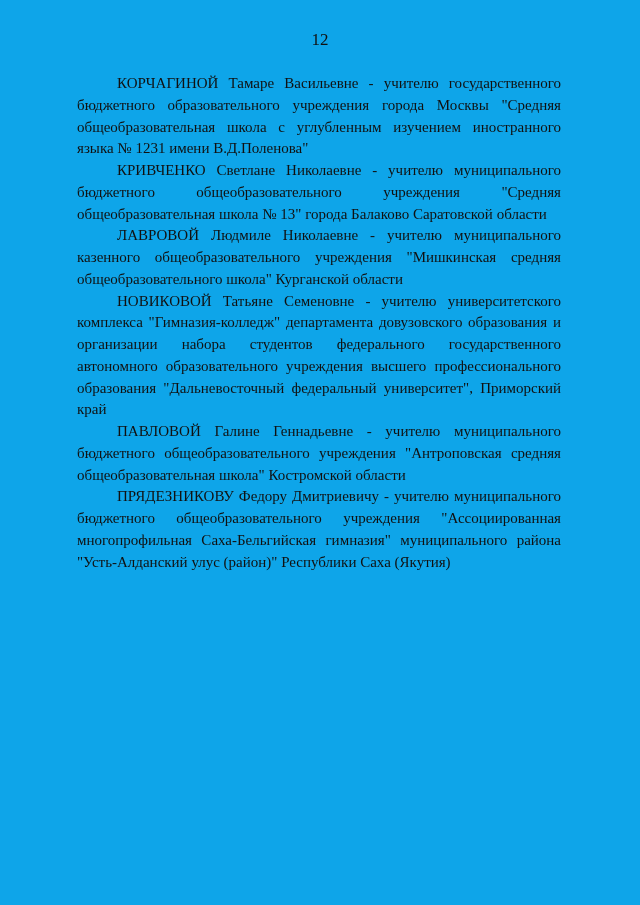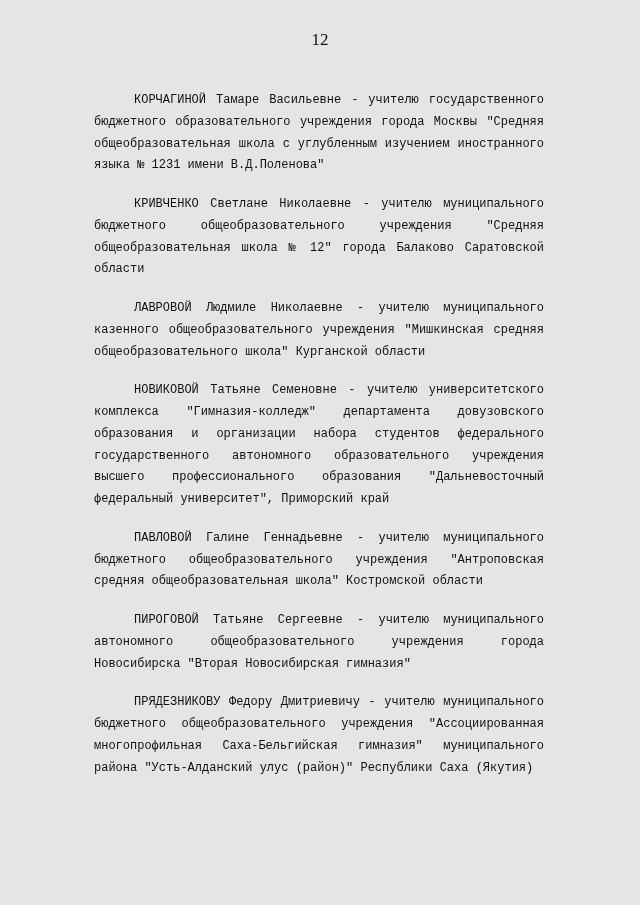--- a/index.html
+++ b/index.html
@@ -1,42 +1,40 @@
 <!DOCTYPE html>
 <html><head>
 <meta charset="utf-8">
 <style>
   html, body { margin: 0; padding: 0; background: #ffffff; }
   body { width: 640px; height: 905px; position: relative; overflow: hidden; }
   .page {
-    position: absolute; left: 0; top: 0; width: 640px; height: 905px; background: #e5e5e5;
+    position: absolute; left: 0; top: 0; width: 640px; height: 905px; background: #0ea5e9;
     font-family: "Liberation Serif", "DejaVu Serif", serif; color: #111;
   }
   .page-number {
     position: absolute; top: 30px; left: 0; width: 640px; text-align: center;
     font-size: 17px; line-height: 20px;
   }
   .body {
     position: absolute; left: 77px; top: 73px; width: 484px;
   }
   .para {
-    margin: 17px; font-size: 12px; line-height: 21.75px;
+    margin: 0; font-size: 15px; line-height: 21.75px;
     text-align: justify; text-indent: 40px;
     hyphens: none;
-    font-family: Liberation Mono, monospace;
   }
 </style>
 </head>
 <body>
 
 <div class="page">
   <div class="page-number">12</div>
   <div class="body">
     <p class="para">КОРЧАГИНОЙ Тамаре Васильевне - учителю государственного бюджетного образовательного учреждения города Москвы "Средняя общеобразовательная школа с углубленным изучением иностранного языка № 1231 имени В.Д.Поленова"</p>
-    <p class="para">КРИВЧЕНКО Светлане Николаевне - учителю муниципального бюджетного общеобразовательного учреждения "Средняя общеобразовательная школа № 12" города Балаково Саратовской области</p>
+    <p class="para">КРИВЧЕНКО Светлане Николаевне - учителю муниципального бюджетного общеобразовательного учреждения "Средняя общеобразовательная школа № 13" города Балаково Саратовской области</p>
     <p class="para">ЛАВРОВОЙ Людмиле Николаевне - учителю муниципального казенного общеобразовательного учреждения "Мишкинская средняя общеобразовательного школа" Курганской области</p>
     <p class="para">НОВИКОВОЙ Татьяне Семеновне - учителю университетского комплекса "Гимназия-колледж" департамента довузовского образования и организации набора студентов федерального государственного автономного образовательного учреждения высшего профессионального образования "Дальневосточный федеральный университет", Приморский край</p>
     <p class="para">ПАВЛОВОЙ Галине Геннадьевне - учителю муниципального бюджетного общеобразовательного учреждения "Антроповская средняя общеобразовательная школа" Костромской области</p>
-    <p class="para">ПИРОГОВОЙ Татьяне Сергеевне - учителю муниципального автономного общеобразовательного учреждения города Новосибирска "Вторая Новосибирская гимназия"</p>
     <p class="para">ПРЯДЕЗНИКОВУ Федору Дмитриевичу - учителю муниципального бюджетного общеобразовательного учреждения "Ассоциированная многопрофильная Саха-Бельгийская гимназия" муниципального района "Усть-Алданский улус (район)" Республики Саха (Якутия)</p>
 
   </div>
 </div>
 
 </body></html>

